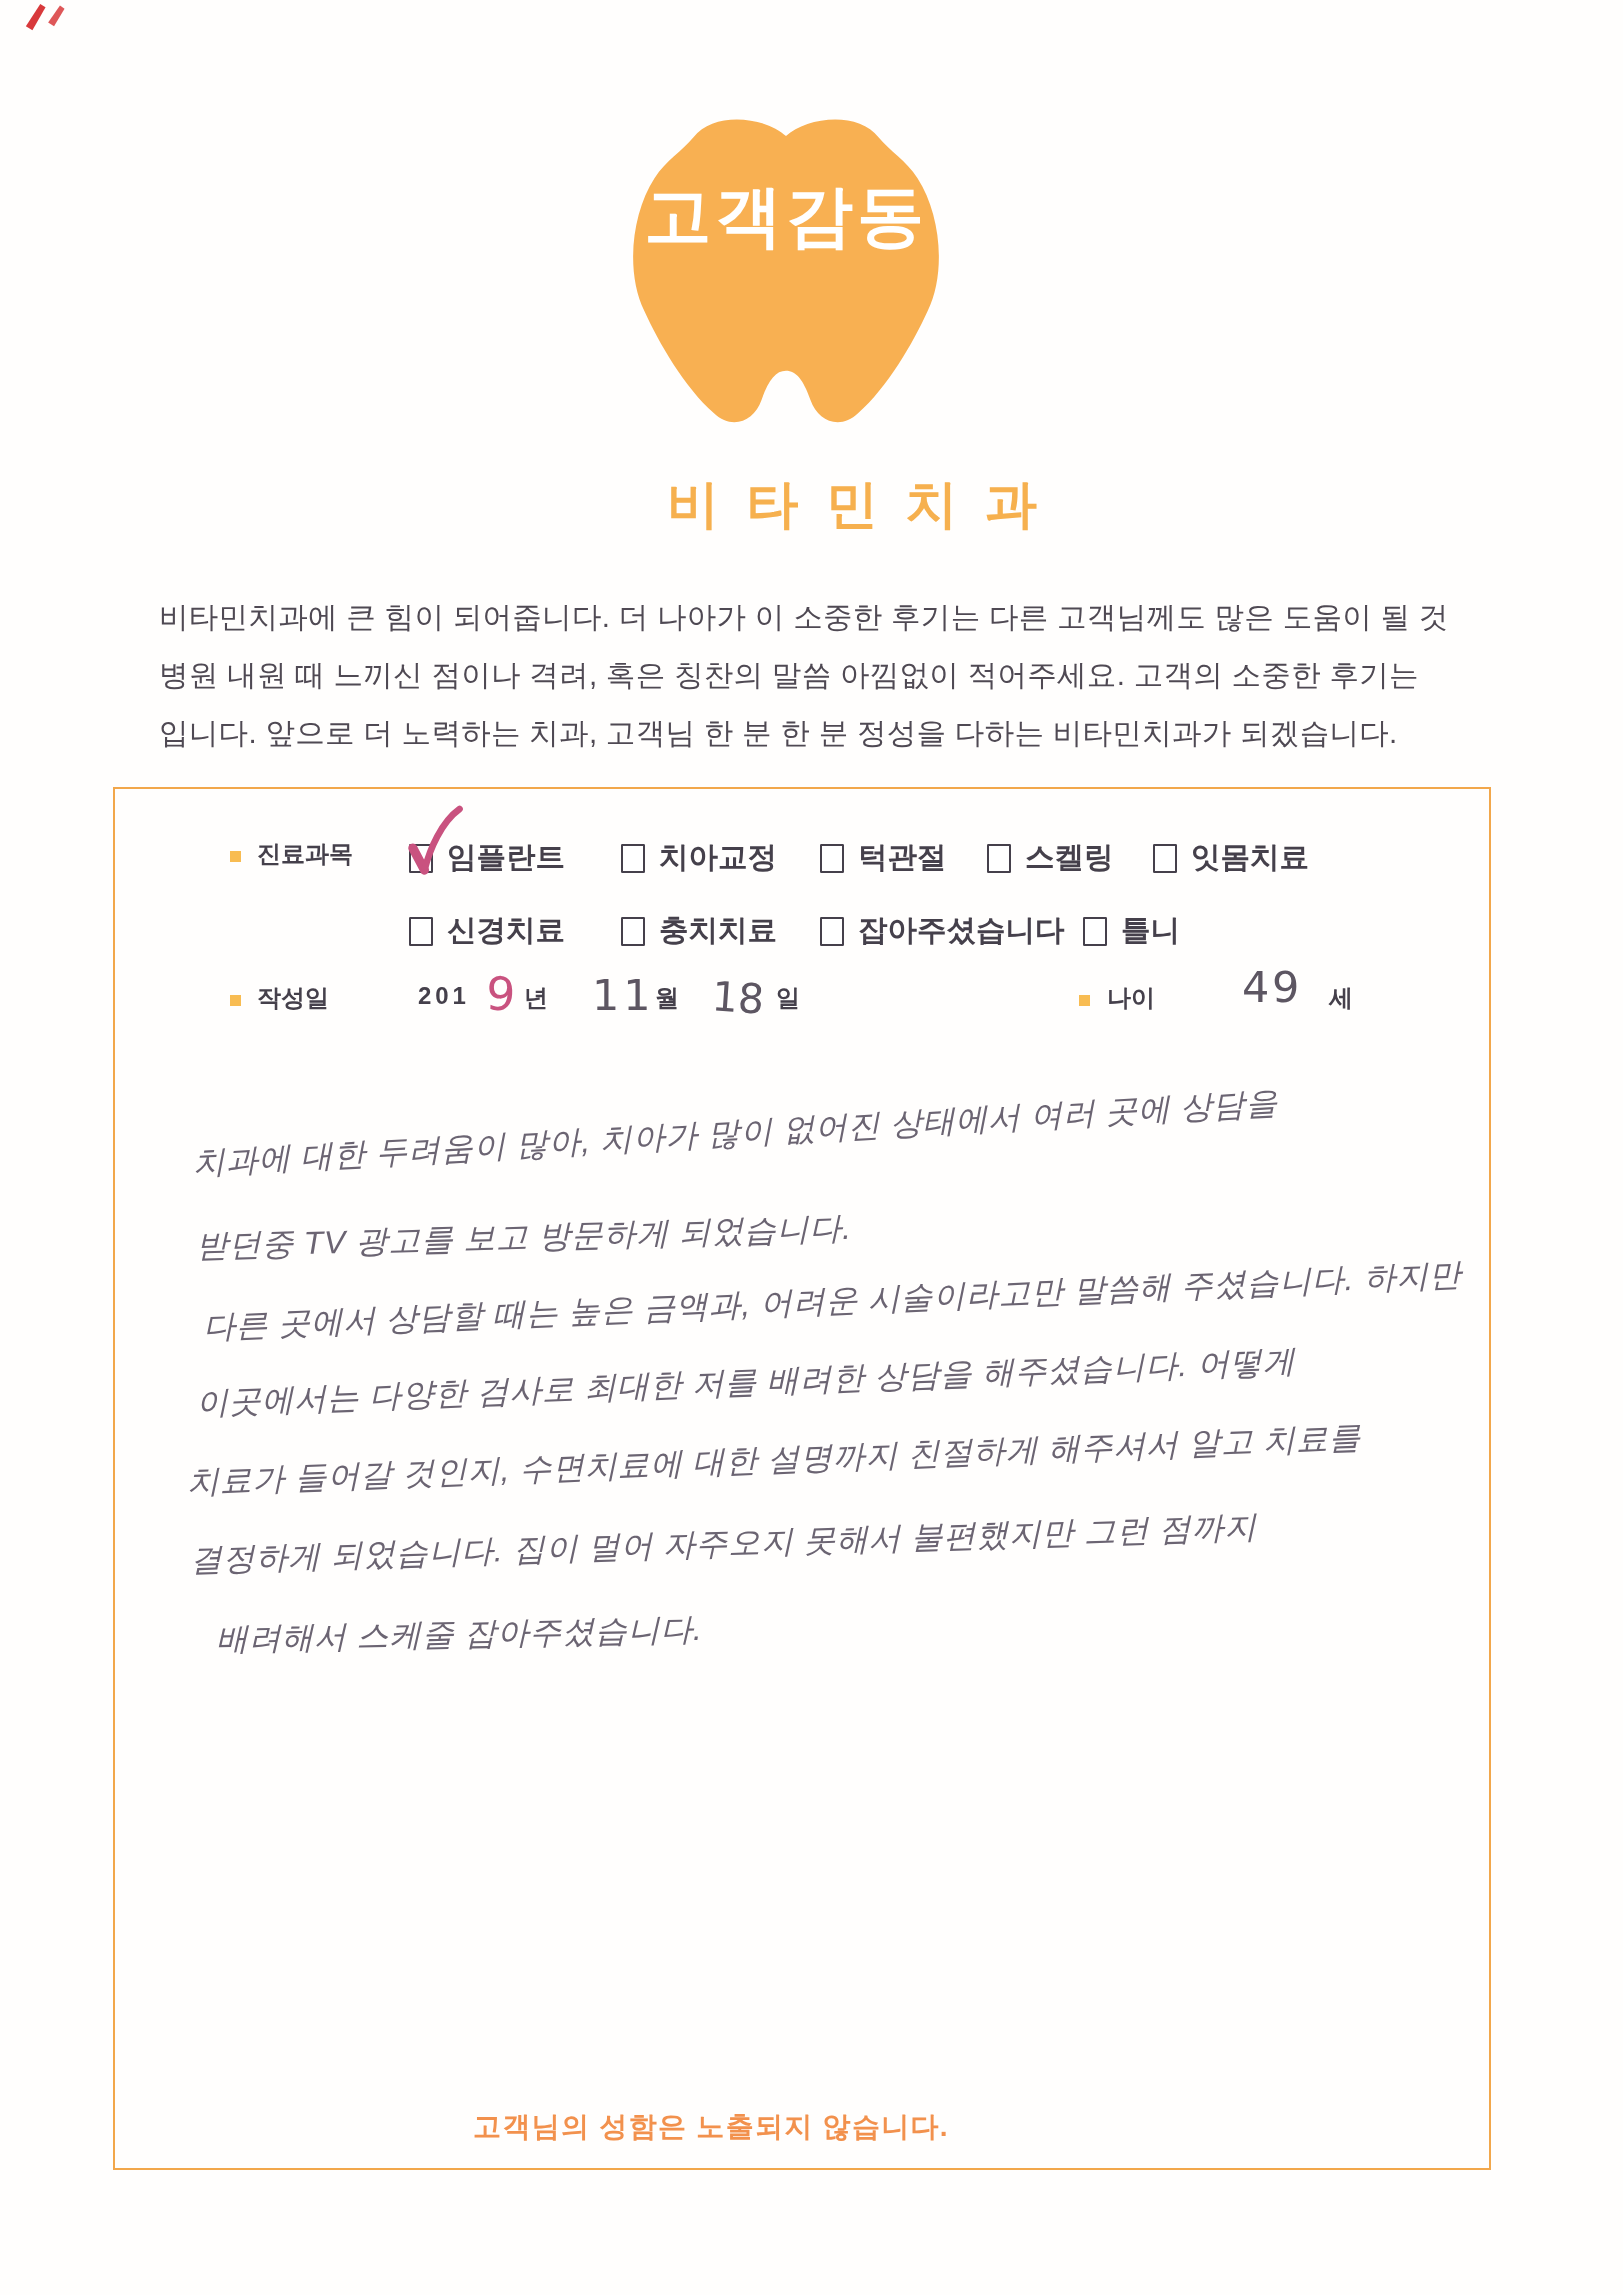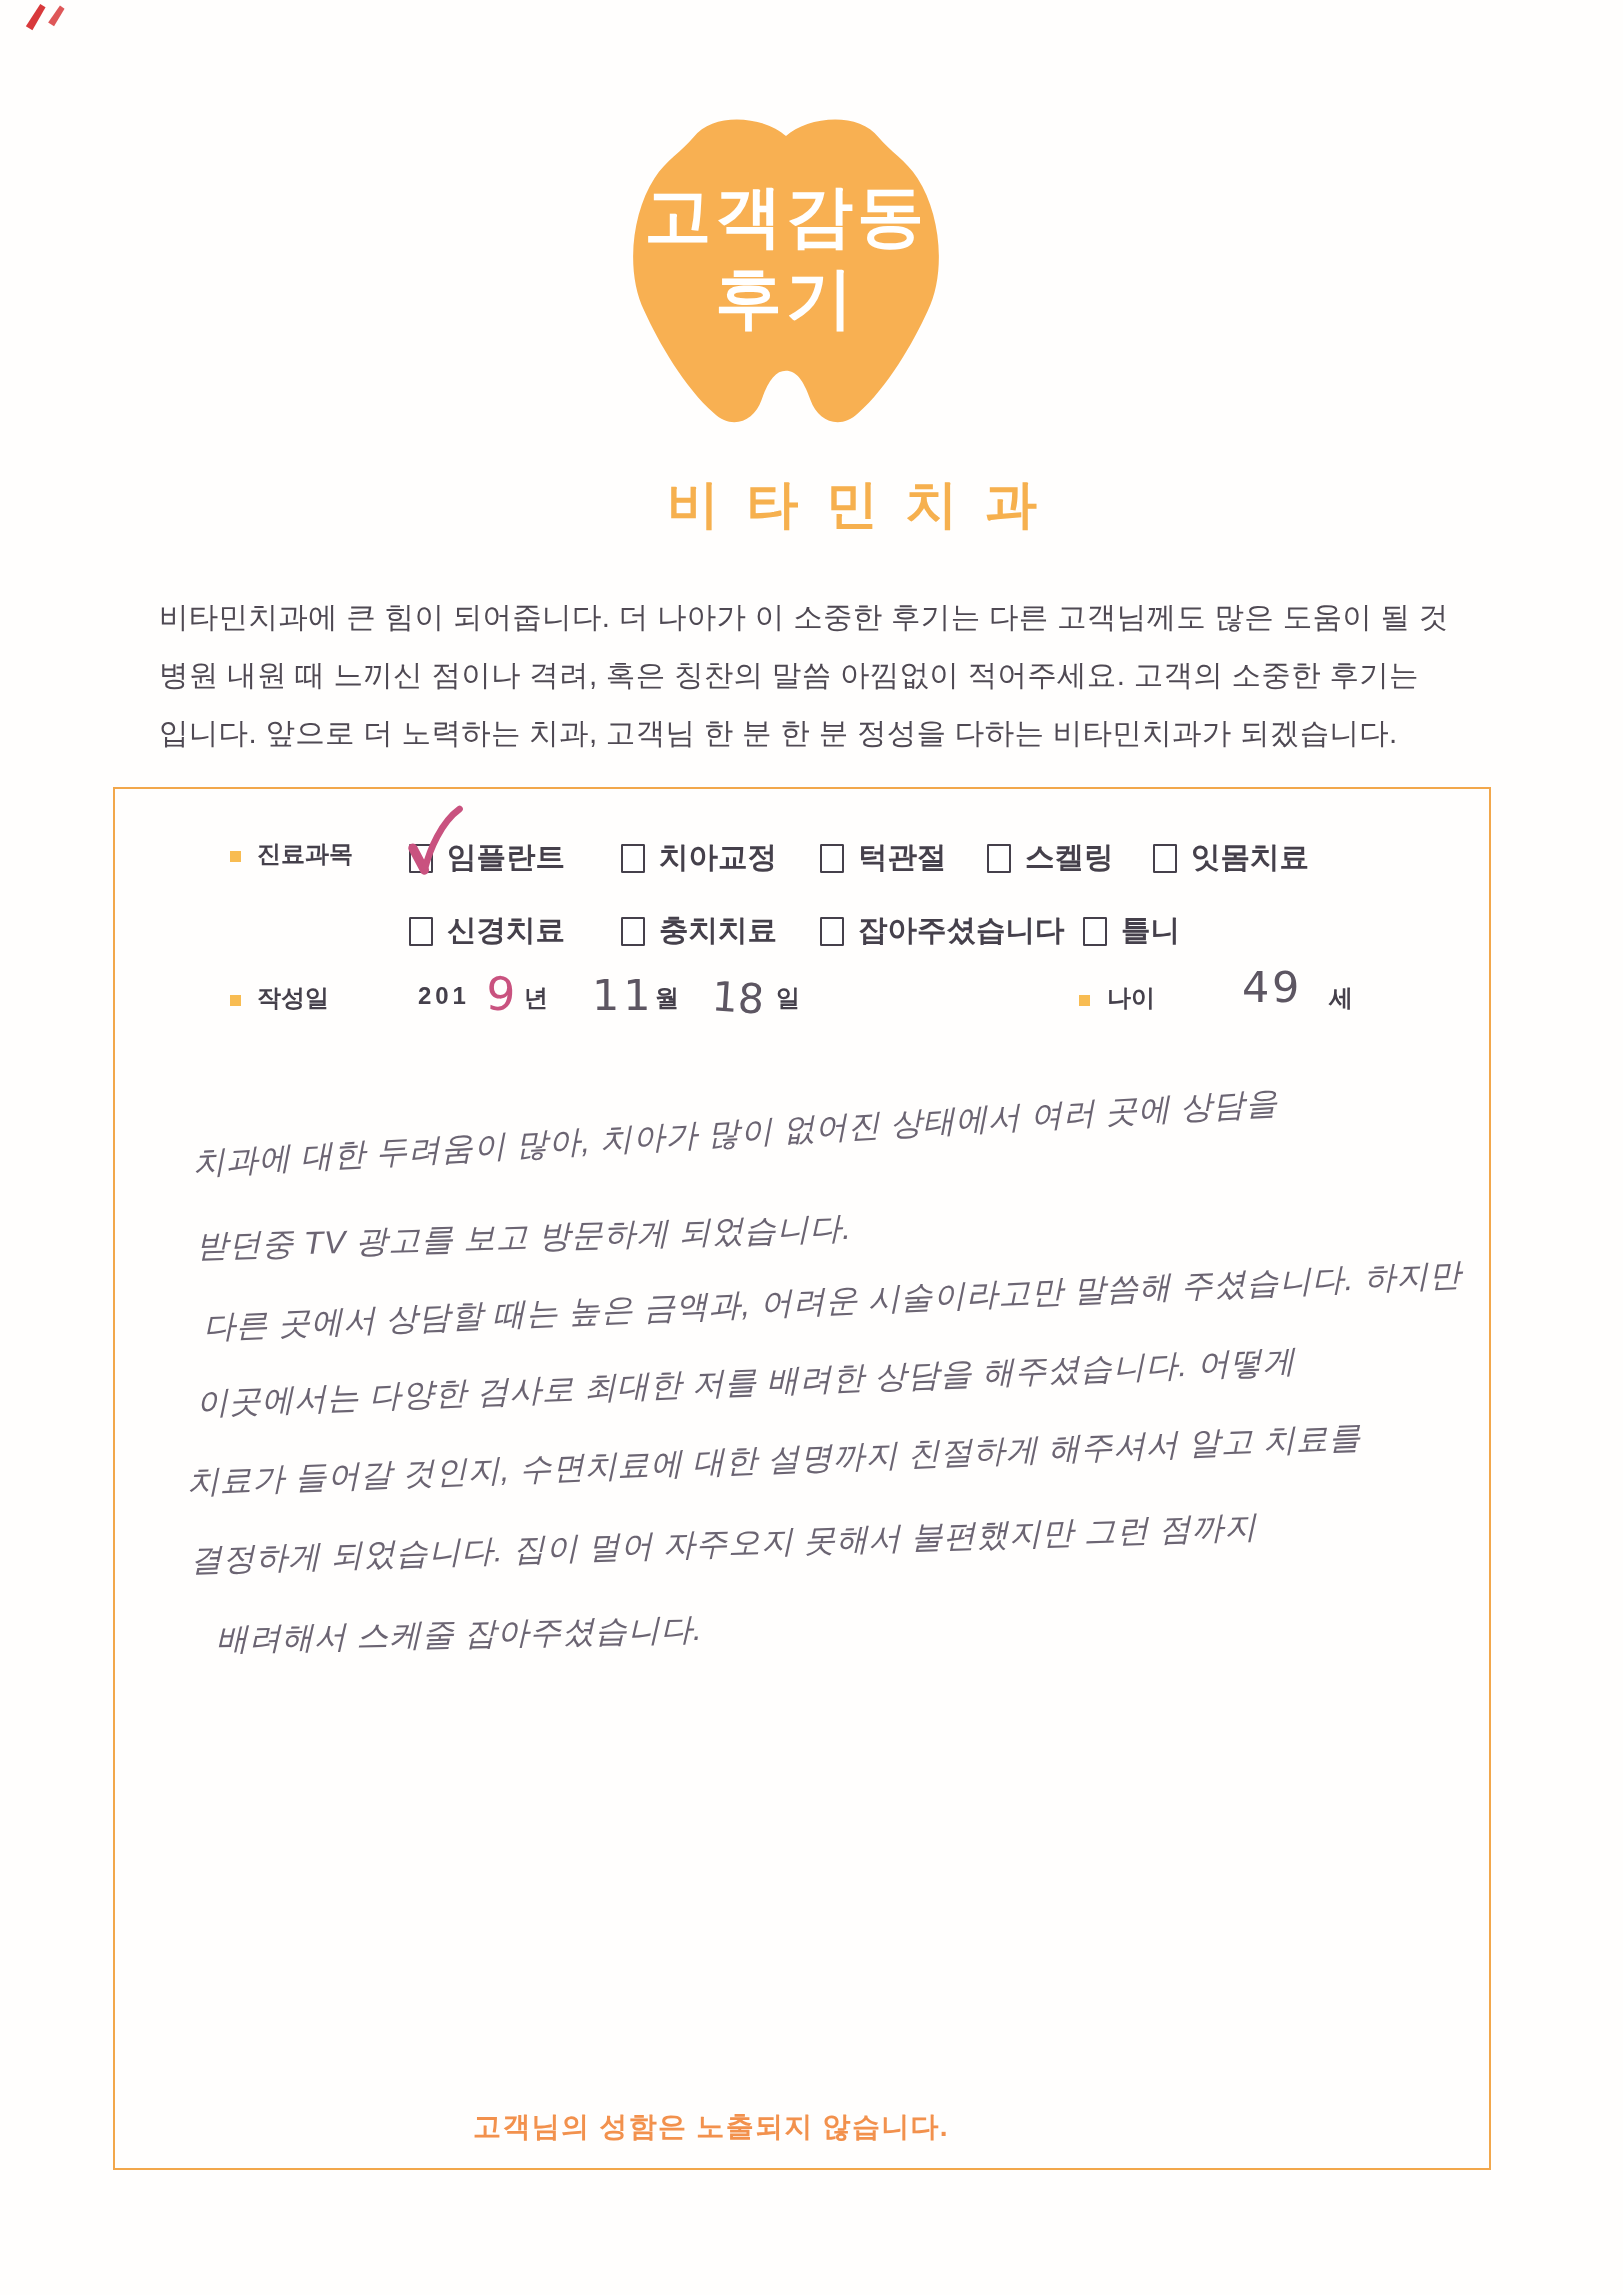--- a/index.html
+++ b/index.html
@@ -86,21 +86,20 @@
                C 73 253, 88 245, 93 229
                C 98 213, 103 206, 110 206
                C 117 206, 122 213, 127 229
                C 132 245, 147 253, 160 239
                C 180 219, 198 184, 208 159
                C 221 129, 217 83, 201 55
                C 193 41, 182 34, 174 23
                C 160 2, 124 7, 110 22 Z" fill="#F8B052"></path>
     </svg>
     <div class="logo-line logo-line1">고객감동</div>
-    <div class="logo-line logo-line2">후기</div>
   </div>
 
   <div class="abs clinic-name">비타민치과</div>
 
   <div class="abs intro">
     <div>비타민치과에 큰 힘이 되어줍니다. 더 나아가 이 소중한 후기는 다른 고객님께도 많은 도움이 될 것</div>
     <div>병원 내원 때 느끼신 점이나 격려, 혹은 칭찬의 말씀 아낌없이 적어주세요. 고객의 소중한 후기는</div>
     <div>입니다. 앞으로 더 노력하는 치과, 고객님 한 분 한 분 정성을 다하는 비타민치과가 되겠습니다.</div>
   </div>
 

